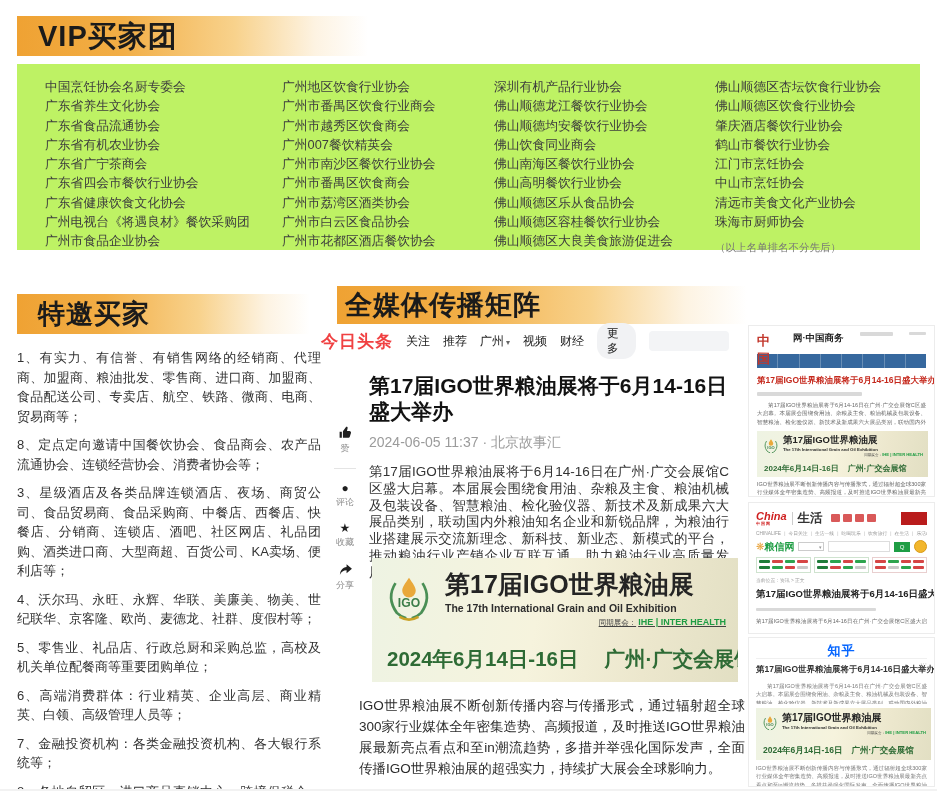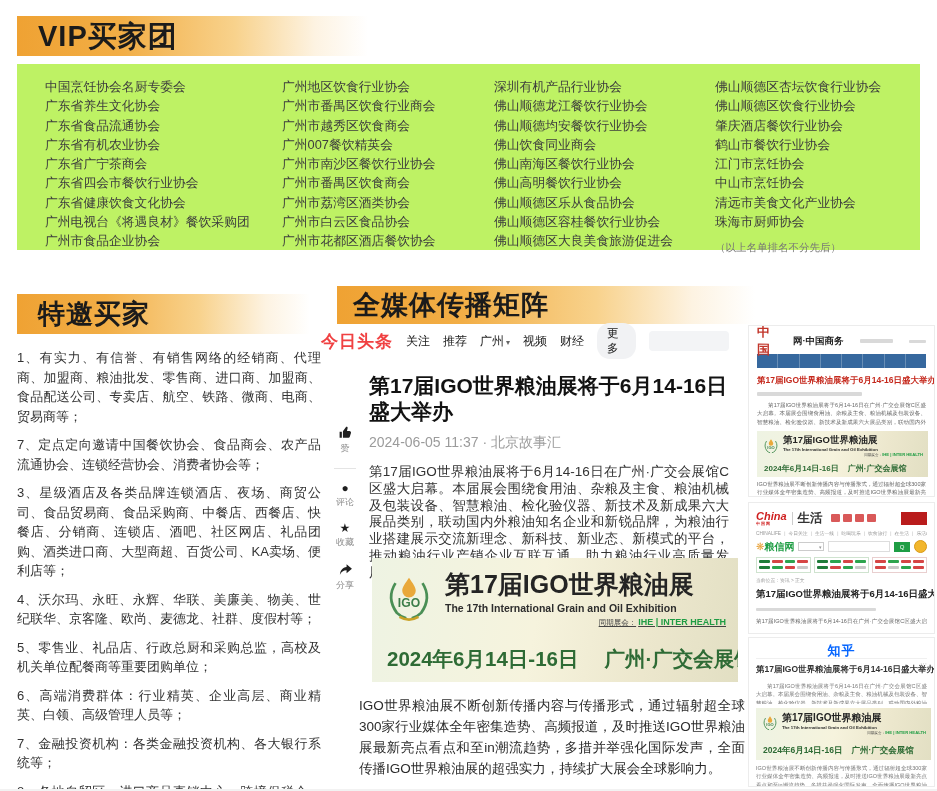--- a/index.html
+++ b/index.html
@@ -7,21 +7,21 @@
   .page{position:relative;width:937px;height:791px;background:#fff;overflow:hidden;margin-top:7px;}
 
   
   .gold-band{position:absolute;display:flex;align-items:center;
     background:linear-gradient(90deg,#efa233 0%,#f2ae46 30%,#f8d28c 62%,#fdf3e2 85%,#ffffff 100%);}
   .gold-band .band-title{font-weight:900;color:#1b1b1b;letter-spacing:1px;line-height:1;}
   .vip-band{left:17px;top:9px;width:330px;height:40px;padding-left:21px;}
   .vip-band .band-title{font-size:29px;}
   .buyers-band{left:17px;top:287px;width:272px;height:40px;padding-left:21px;}
   .buyers-band .band-title{font-size:27px;}
-  .media-band{left:337px;top:279px;width:402px;height:38px;padding-left:16px;}
+  .media-band{left:337px;top:279px;width:402px;height:38px;padding-left:8px;}
   .media-band .band-title{font-size:27px;}
 
   
   .vip-card{position:absolute;left:17px;top:57px;width:903px;height:186px;background:#bef264;
     box-sizing:border-box;padding:13px 0 0 28px;display:grid;grid-template-columns:237px 212px 221px 1fr;}
   .vip-col{list-style:none;margin:0;padding:0;}
   .vip-col li{font-size:12.8px;line-height:19.3px;color:#3d3d3d;white-space:nowrap;}
   .vip-note{font-size:10.5px;color:#777;margin-top:10px;}
 
   
@@ -75,21 +75,21 @@
     color:#2e6b35;white-space:nowrap;padding-left:2px;}
   .banner--c{height:52px;width:175px;}
   .banner--c .btitle{font-size:10px;}
   .banner--c .bbottom{font-size:8.5px;}
   .igo-logo svg{width:100%;height:100%;display:block;}
 
   
   .mblock{position:absolute;left:748px;width:187px;background:#fff;border:1px solid #ececec;
     box-sizing:border-box;overflow:hidden;}
   .block-chinabiz{top:318px;height:172px;padding:6px 8px;}
-  .cb-logo-row{display:flex;align-items:center;gap:16px;height:18px;}
+  .cb-logo-row{display:flex;align-items:flex-start;gap:16px;height:18px;}
   .cb-cn{font-family:"Liberation Serif","DejaVu Serif",serif;font-size:13px;font-weight:900;color:#c2362b;}
   .cb-rest{font-size:9.5px;font-weight:800;color:#222;white-space:nowrap;}
   .bar{background:#d9d9d9;border-radius:1px;}
   .cb-slogan{width:44px;height:4px;}
   .cb-right{margin-left:auto;width:22px;height:3px;}
   .cb-nav{margin-top:4px;height:14px;background:#36689e;display:flex;}
   .cb-nav span{flex:1;border-right:1px solid rgba(255,255,255,.25);}
   .cb-nav span:last-child{border-right:none;}
   .cb-headline{margin-top:7px;font-size:8.5px;font-weight:700;color:#c5281c;white-space:nowrap;}
   .cb-meta{margin-top:5px;width:62%;height:4px;}
@@ -193,21 +193,21 @@
       </ul>
       <div class="vip-note">（以上名单排名不分先后）</div>
     </div>
   </section>
 
   <header class="gold-band buyers-band">
     <span class="band-title">特邀买家</span>
   </header>
   <section class="buyers-list">
     <p>1、有实力、有信誉、有销售网络的经销商、代理商、加盟商、粮油批发、零售商、进口商、加盟商、食品配送公司、专卖店、航空、铁路、微商、电商、贸易商等；</p>
-    <p>7、定点定向邀请中国餐饮协会、食品商会、农产品流通协会、连锁经营协会、消费者协会等；</p>
+    <p>8、定点定向邀请中国餐饮协会、食品商会、农产品流通协会、连锁经营协会、消费者协会等；</p>
     <p>3、星级酒店及各类品牌连锁酒店、夜场、商贸公司、食品贸易商、食品采购商、中餐店、西餐店、快餐店、分销商、连锁店、酒吧、社区网店、礼品团购、酒类进口商、大型商超、百货公司、KA卖场、便利店等；</p>
     <p>4、沃尔玛、永旺、永辉、华联、美廉美、物美、世纪联华、京客隆、欧尚、麦德龙、社群、度假村等；</p>
     <p>5、零售业、礼品店、行政总厨和采购总监，高校及机关单位配餐商等重要团购单位；</p>
     <p>6、高端消费群体：行业精英、企业高层、商业精英、白领、高级管理人员等；</p>
     <p>7、金融投资机构：各类金融投资机构、各大银行系统等；</p>
     <p>8、各地自贸区、进口商品直销中心、跨境保税仓、便利连锁、全球优品、跨境电商、代购平台等；</p>
   </section>
 
   <header class="gold-band media-band">
     <span class="band-title">全媒体传播矩阵</span>

